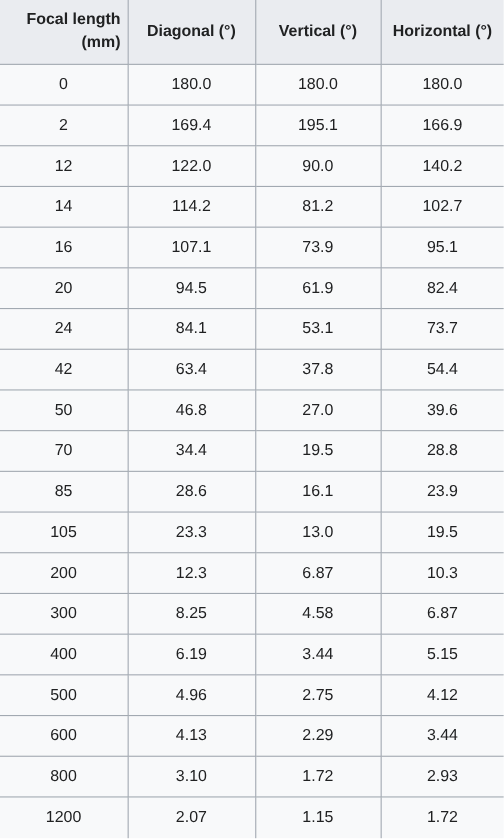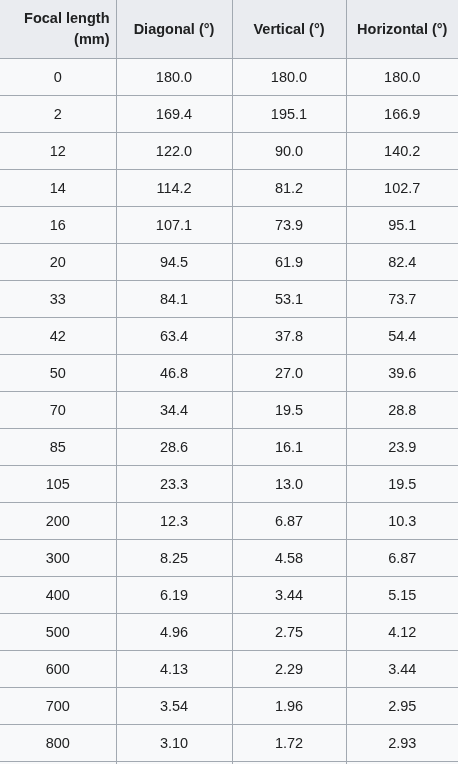--- a/index.html
+++ b/index.html
@@ -104,21 +104,21 @@
         <td>73.9</td>
         <td>95.1</td>
       </tr>
       <tr>
         <td>20</td>
         <td>94.5</td>
         <td>61.9</td>
         <td>82.4</td>
       </tr>
       <tr>
-        <td>33</td>
+        <td>24</td>
         <td>84.1</td>
         <td>53.1</td>
         <td>73.7</td>
       </tr>
       <tr>
         <td>42</td>
         <td>63.4</td>
         <td>37.8</td>
         <td>54.4</td>
       </tr>
@@ -170,26 +170,20 @@
         <td>2.75</td>
         <td>4.12</td>
       </tr>
       <tr>
         <td>600</td>
         <td>4.13</td>
         <td>2.29</td>
         <td>3.44</td>
       </tr>
       <tr>
-        <td>700</td>
-        <td>3.54</td>
-        <td>1.96</td>
-        <td>2.95</td>
-      </tr>
-      <tr>
         <td>800</td>
         <td>3.10</td>
         <td>1.72</td>
         <td>2.93</td>
       </tr>
       <tr>
         <td>1200</td>
         <td>2.07</td>
         <td>1.15</td>
         <td>1.72</td>

